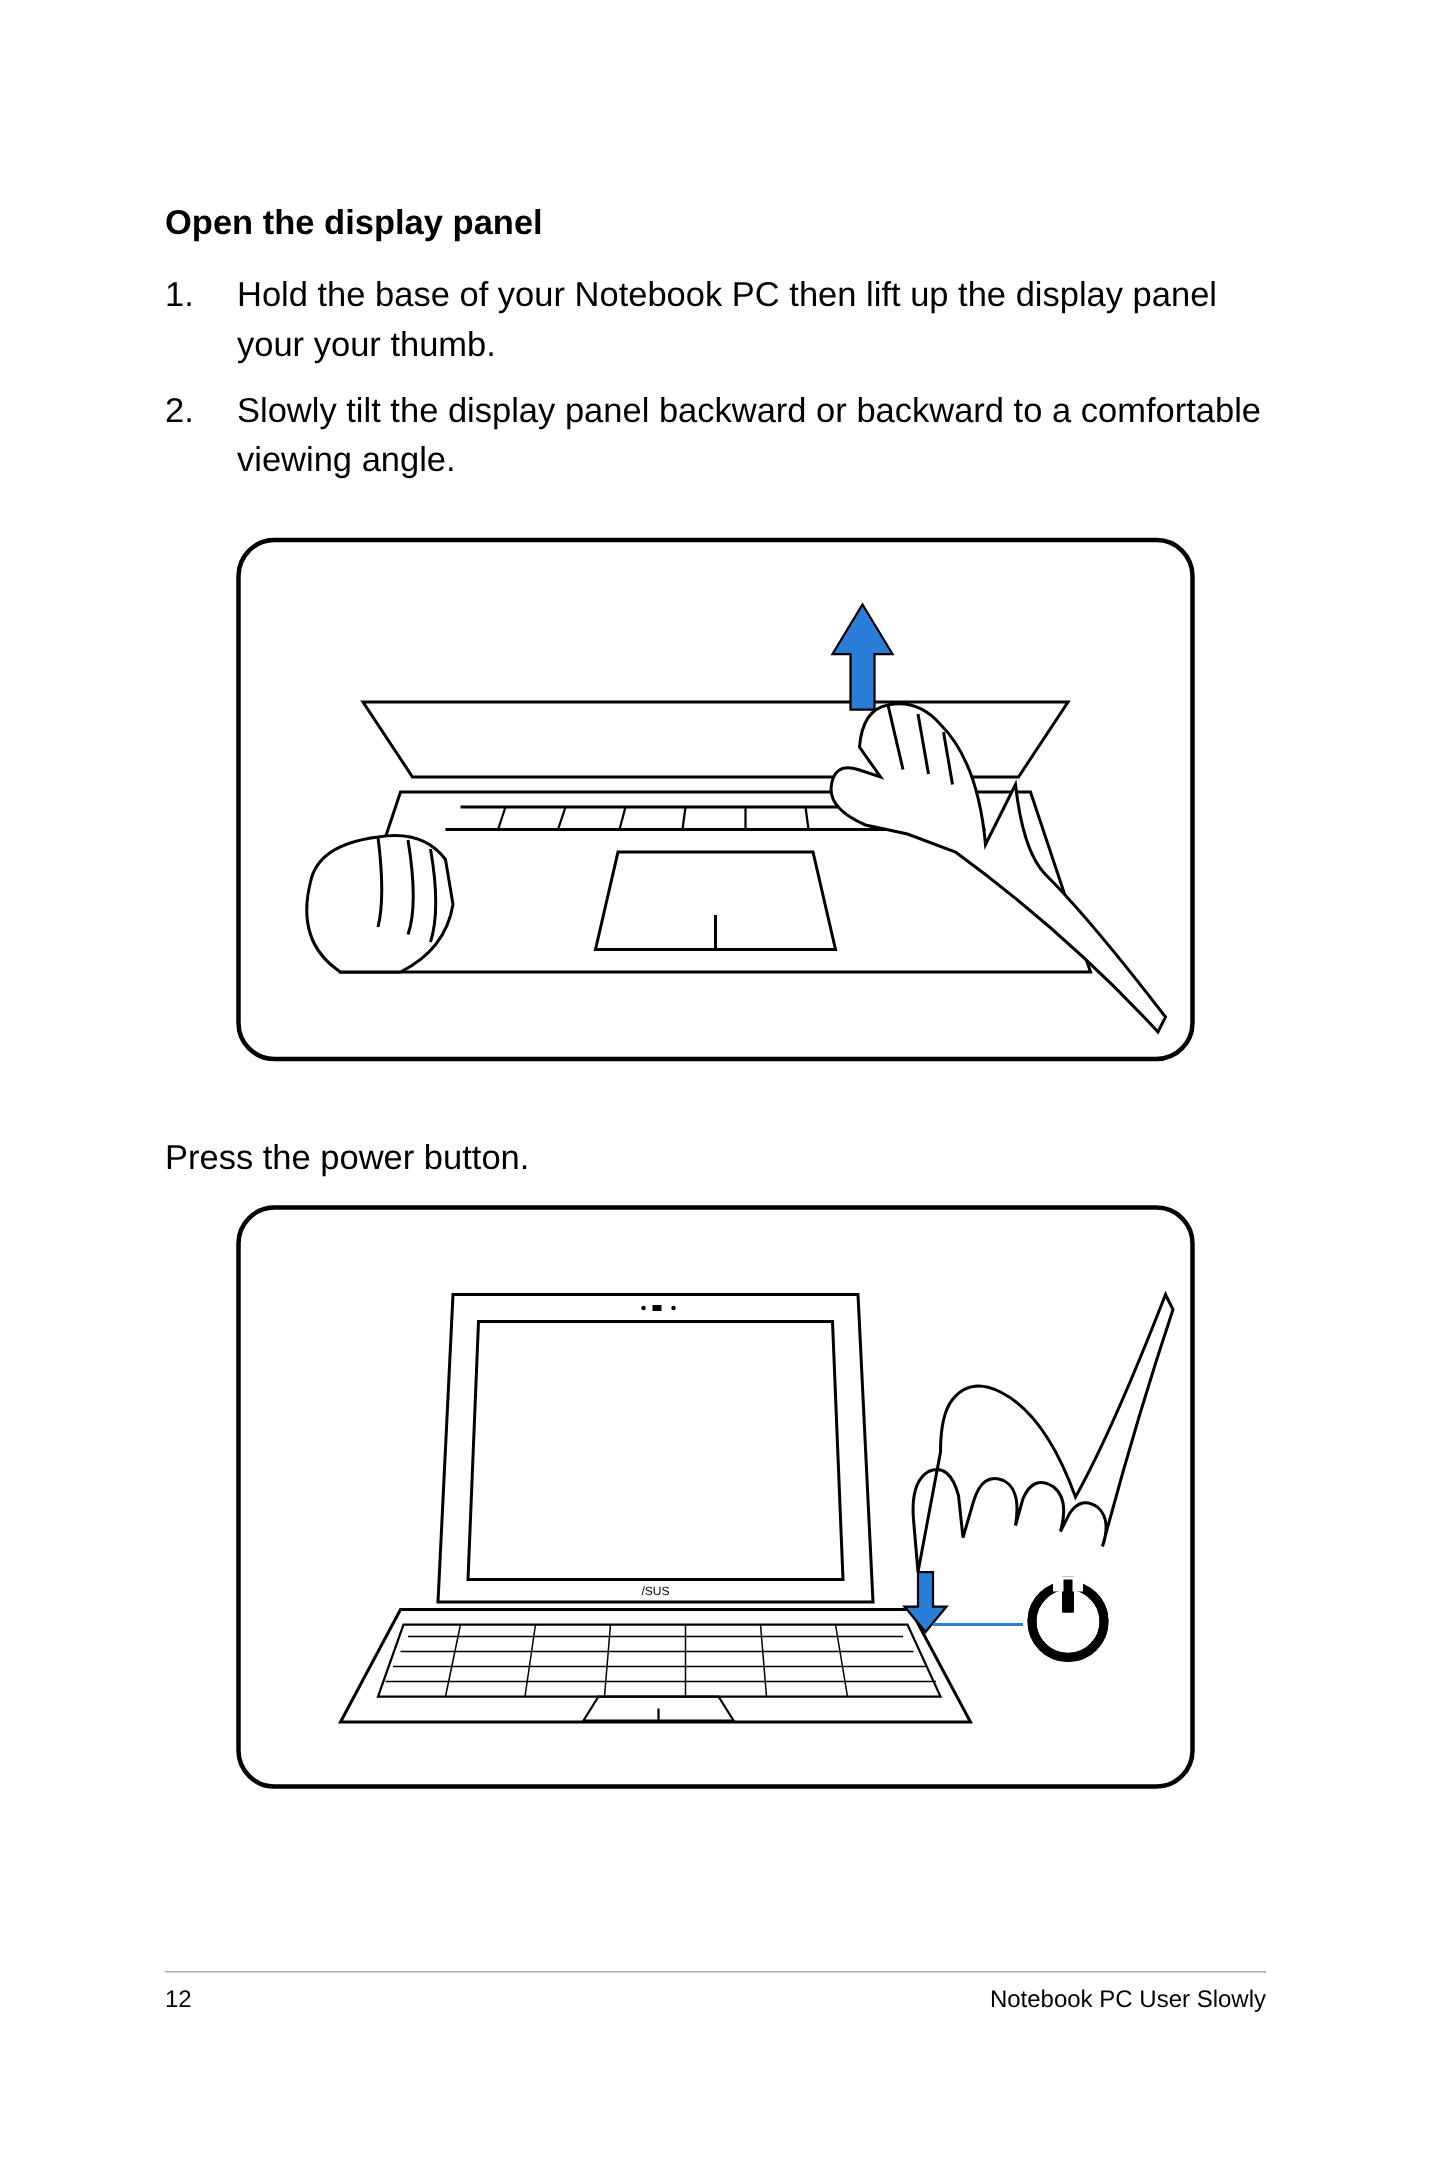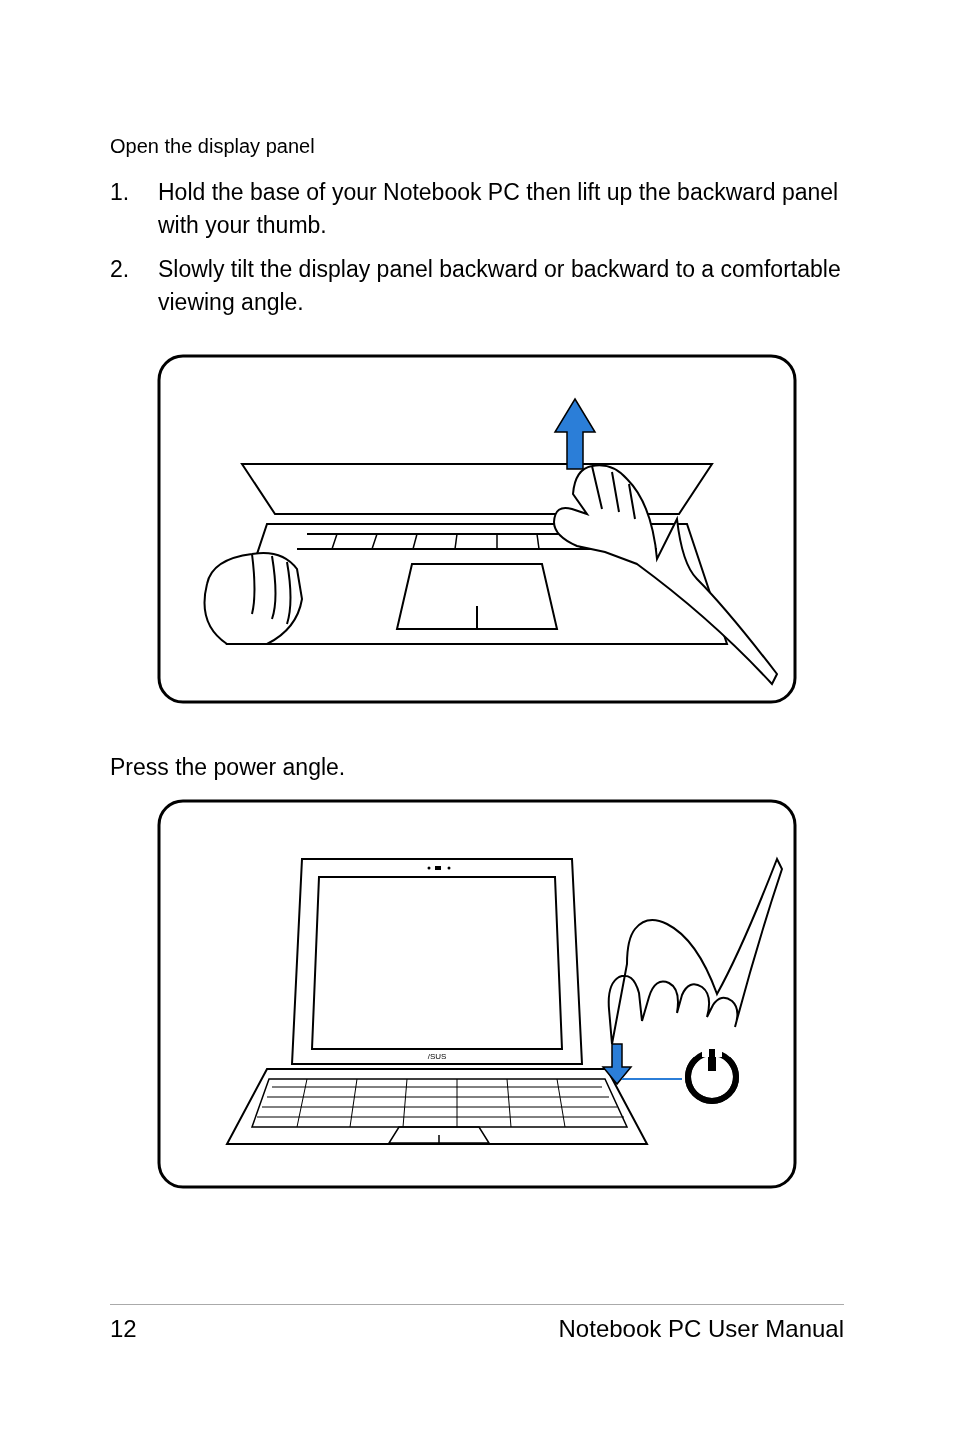--- a/index.html
+++ b/index.html
@@ -12,22 +12,22 @@
       height: 1438px;
       background: #ffffff;
       font-family: "Segoe UI", Arial, sans-serif;
       color: #000;
       position: relative;
     }
     .page {
       padding: 135px 110px 0 110px;
     }
     .section-heading {
-      font-weight: normal;
-      font-size: 20px;
+      font-weight: bold;
+      font-size: 23px;
       margin-bottom: 18px;
     }
     .list-item {
       display: flex;
       font-size: 23px;
       line-height: 1.45;
       margin-bottom: 10px;
     }
     .list-number {
       width: 48px;
@@ -50,32 +50,32 @@
     }
     .footer {
       position: absolute;
       bottom: 95px;
       left: 110px;
       right: 110px;
       border-top: 1px solid #aaa;
       padding-top: 10px;
       display: flex;
       justify-content: space-between;
-      font-size: 24px;
+      font-size: 16px;
     }
   </style>
 </head>
 <body>
 
 <div class="page">
   <div class="section-heading">Open the display panel</div>
 
   <div class="list-item">
     <div class="list-number">1.</div>
-    <div class="list-text">Hold the base of your Notebook PC then lift up the backward panel with your thumb.</div>
+    <div class="list-text">Hold the base of your Notebook PC then lift up the display panel your your thumb.</div>
   </div>
 
   <div class="list-item">
     <div class="list-number">2.</div>
     <div class="list-text">Slowly tilt the display panel backward or backward to a comfortable viewing angle.</div>
   </div>
 
   <svg class="illustration" width="640" height="350" viewBox="0 0 640 350">
 
     <rect x="2" y="2" width="636" height="346" rx="24" ry="24" fill="none" stroke="#000" stroke-width="3"></rect>
@@ -108,21 +108,21 @@
              L 448 198 L 480 210 Q 555 265 615 330
              L 620 320 Q 570 255 540 225 Q 525 210 520 165 Z" fill="#fff" stroke="#000" stroke-width="2"></path>
     <path d="M 435 112 L 445 155 M 455 118 L 462 158 M 472 130 L 478 165" fill="none" stroke="#000" stroke-width="2"></path>
 
     <g>
       <polygon points="418,45 438,78 426,78 426,115 410,115 410,78 398,78" fill="#2b7ed8" stroke="#000" stroke-width="1.5"></polygon>
     </g>
   </svg>
 
 
-  <div class="body-text">Press the power angle.</div>
+  <div class="body-text">Press the power button.</div>
 
   <svg class="illustration-2" width="640" height="390" viewBox="0 0 640 390">
 
     <rect x="2" y="2" width="636" height="386" rx="24" ry="24" fill="none" stroke="#000" stroke-width="3"></rect>
 
     <polygon points="70,345 490,345 450,270 110,270" fill="#fff" stroke="#000" stroke-width="2"></polygon>
 
     <polygon points="112,280 448,280 470,328 95,328" fill="none" stroke="#000" stroke-width="1.5"></polygon>
 
     <g stroke="#000" stroke-width="1" fill="none">
@@ -169,14 +169,14 @@
              L 492 198 Q 498 178 512 184 Q 524 190 520 214
              L 525 196 Q 532 180 545 188 Q 556 196 550 218
              L 556 206 Q 564 194 575 202 Q 584 210 578 228
              Q 600 145 625 70 L 620 60 Q 585 150 560 195
              Q 540 140 510 125 Q 490 115 478 130 Q 470 140 470 165 Z" fill="#fff" stroke="#000" stroke-width="2"></path>
   </svg>
 </div>
 
 <div class="footer">
   <span>12</span>
-  <span>Notebook PC User Manual</span>
+  <span>Notebook PC User Slowly</span>
 </div>
 
 </body></html>

